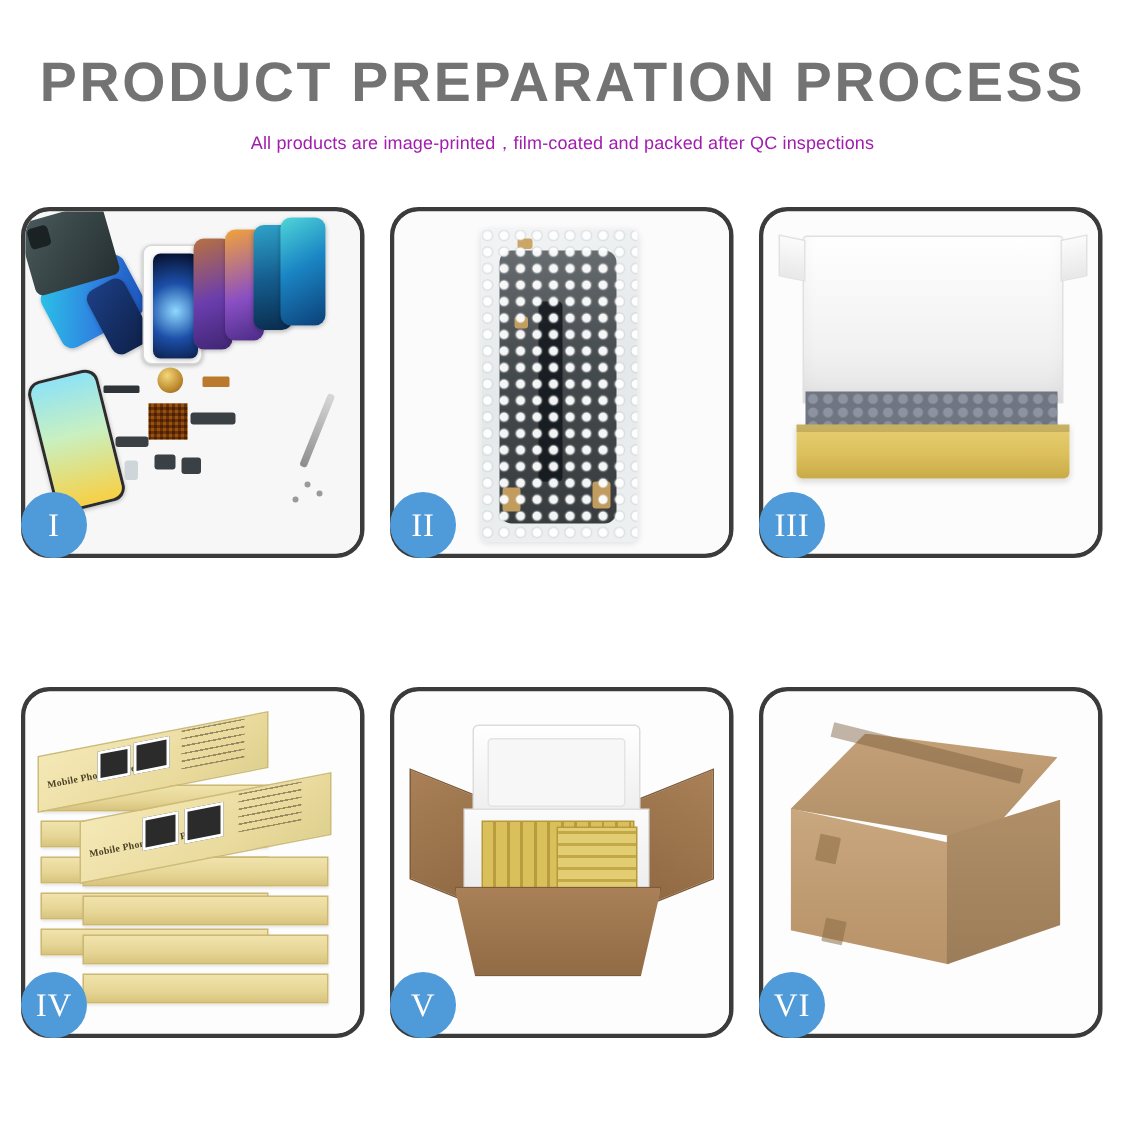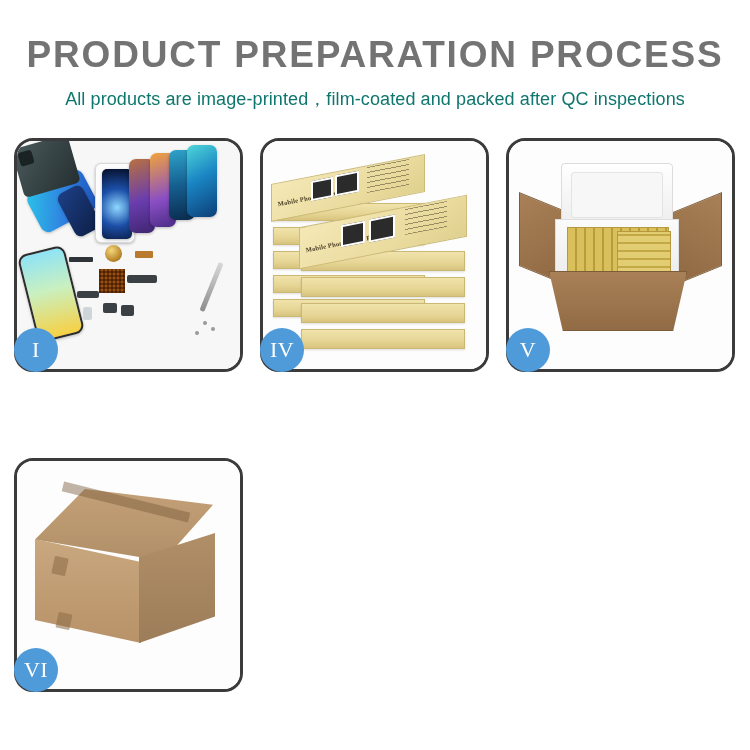--- a/index.html
+++ b/index.html
@@ -25,23 +25,23 @@
     font-size: 37px;
     font-weight: 700;
     letter-spacing: 1.8px;
     color: #737373;
     line-height: 1.05;
     margin: 0;
     white-space: nowrap;
   }
   .subtitle {
     font-family: "Liberation Sans", sans-serif;
-    font-size: 18px;
+    font-size: 12px;
     font-weight: 400;
-    color: #0f766e;
+    color: #a21caf;
     margin: 12px 0 0 0;
     letter-spacing: 0.1px;
     white-space: nowrap;
   }
 
   
   .grid {
     position: absolute;
     left: 14px;
     top: 138px;
@@ -353,21 +353,43 @@
       <div class="flex-cable" style="left:86px;top:162px;width:14px;height:10px;"></div>
       <div class="flex-cable" style="left:104px;top:164px;width:13px;height:11px;"></div>
       <div class="tool"></div>
       <div class="screw" style="left:186px;top:180px;"></div>
       <div class="screw" style="left:194px;top:186px;"></div>
       <div class="screw" style="left:178px;top:190px;"></div>
     </div>
     <div class="badge">I</div>
   </div>
 
-
+  <div class="panel">
+    <div class="panel-inner p2">
+      <div class="bubble-bag">
+        <div class="screen-inside"></div>
+        <div class="screen-flex"></div>
+        <div class="tan-tab" style="left:24px;top:6px;width:10px;height:7px;"></div>
+        <div class="tan-tab" style="left:22px;top:58px;width:9px;height:8px;"></div>
+        <div class="tan-tab" style="left:14px;top:172px;width:12px;height:16px;"></div>
+        <div class="tan-tab" style="left:74px;top:168px;width:12px;height:18px;"></div>
+        <div class="bubbles"></div>
+      </div>
+    </div>
+    <div class="badge">II</div>
+  </div>
+
+  <div class="panel">
+    <div class="panel-inner p3">
+      <div class="box3-lid"></div>
+      <div class="box3-fill"></div>
+      <div class="box3-base"></div>
+    </div>
+    <div class="badge">III</div>
+  </div>
 
   <div class="panel">
     <div class="panel-inner p4">
 
       <div class="stackbox" style="left:10px;top:62px;width:150px;height:16px;"></div>
       <div class="stackbox" style="left:10px;top:86px;width:150px;height:16px;"></div>
       <div class="stackbox" style="left:10px;top:110px;width:150px;height:16px;"></div>
       <div class="stackbox" style="left:10px;top:134px;width:150px;height:16px;"></div>
       <div class="stackbox" style="left:10px;top:158px;width:150px;height:16px;"></div>
 

